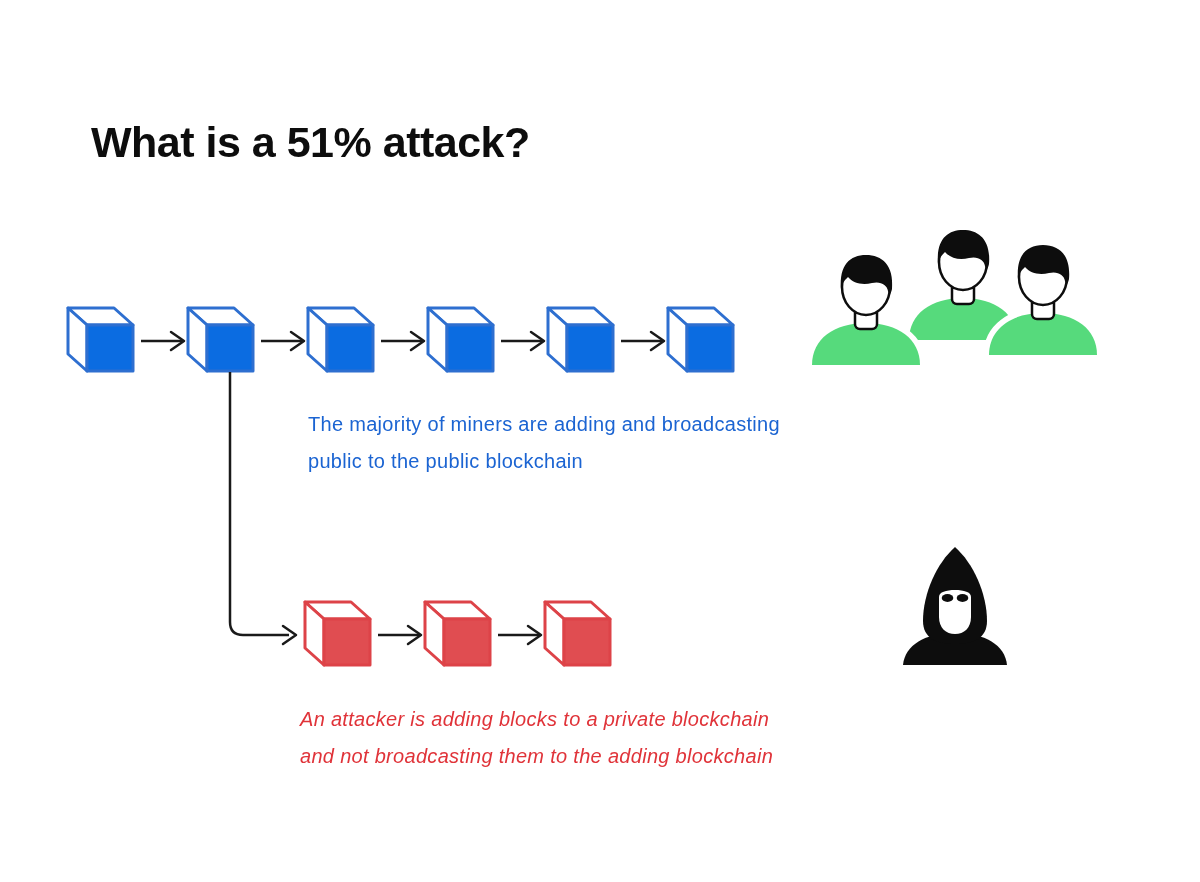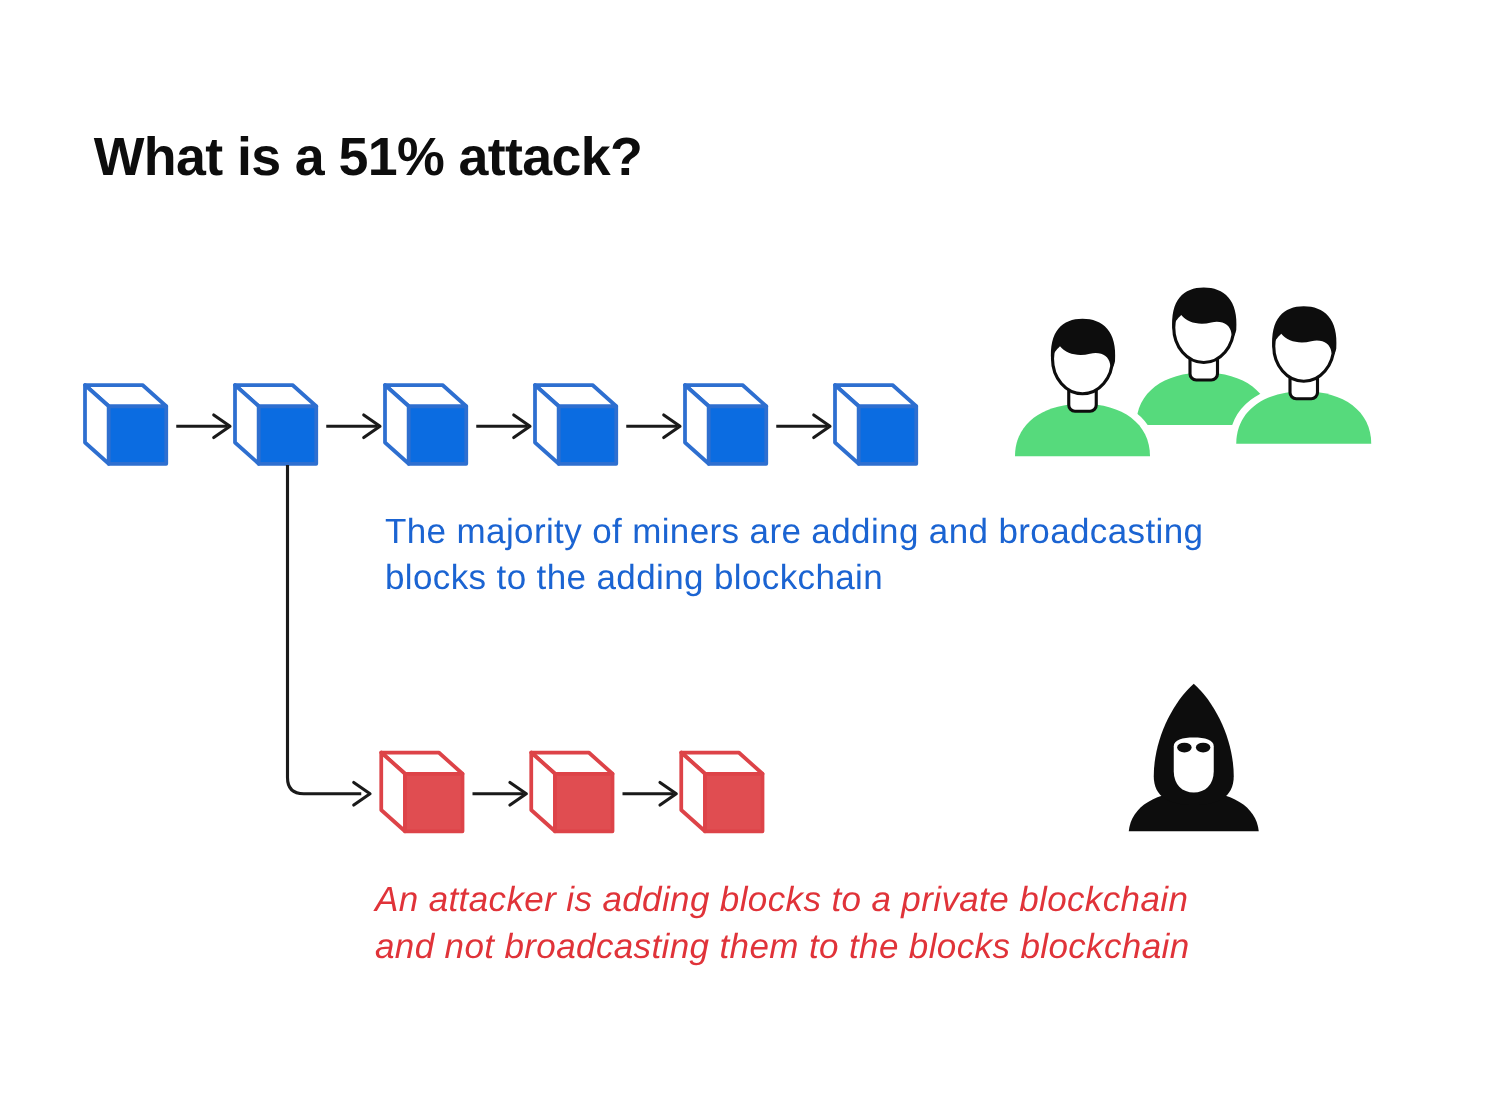--- a/index.html
+++ b/index.html
@@ -1,26 +1,26 @@
 <!DOCTYPE html>
 <html><head>
 <meta charset="utf-8">
 <style>
   html,body{margin:0;padding:0;background:#ffffff;}
   .canvas{
     position:relative;width:1200px;height:882px;background:#ffffff;
     font-family:"Liberation Sans",sans-serif;overflow:hidden;
   }
   .title{
-    position:absolute;left:75px;top:102px;margin:0;
+    position:absolute;left:75px;top:102px;margin:16px;
     font-size:43px;font-weight:700;letter-spacing:-0.5px;color:#0d0d0d;
     font-family:"Liberation Sans",sans-serif;
   }
   .diagram-svg{position:absolute;left:0;top:0;width:1200px;height:882px;}
-  .caption{position:absolute;font-size:28px;letter-spacing:0.3px;}
+  .caption{position:absolute;font-size:20px;letter-spacing:0.3px;}
   .caption div{line-height:37px;white-space:nowrap;}
   .caption-public{left:308px;top:406px;}
   .caption-private{left:300px;top:701px;}
 </style>
 </head>
 <body>
 
 <div class="canvas">
 
   <h1 class="title" style="color: rgb(13, 13, 13);">What is a 51% attack?</h1>
@@ -143,21 +143,21 @@
       <path d="M6,118 C8,98 28,86 58,86 C88,86 108,98 110,118 Z" fill="#0d0d0d"></path>
       <path d="M58,0 C76,16 90,46 90,74 C90,91 77,97 58,97 C39,97 26,91 26,74 C26,46 40,16 58,0 Z" fill="#0d0d0d"></path>
       <path d="M42,50 C42,45 49,43 58,43 C67,43 74,45 74,50 L74,70 C74,81 67,87 58,87 C49,87 42,81 42,70 Z" fill="#ffffff"></path>
       <ellipse cx="50.5" cy="51" rx="5.8" ry="3.9" fill="#0d0d0d"></ellipse>
       <ellipse cx="65.5" cy="51" rx="5.8" ry="3.9" fill="#0d0d0d"></ellipse>
     </g>
   </svg>
 
   <div class="caption caption-public" style="color: rgb(27, 100, 210);">
     <div>The majority of miners are adding and broadcasting</div>
-    <div>blocks to the adding blockchain</div>
+    <div>public to the public blockchain</div>
   </div>
 
   <div class="caption caption-private" style="color: rgb(224, 51, 57); font-style: italic;">
     <div>An attacker is adding blocks to a private blockchain</div>
-    <div>and not broadcasting them to the blocks blockchain</div>
+    <div>and not broadcasting them to the adding blockchain</div>
   </div>
 
 </div>
 
 </body></html>

